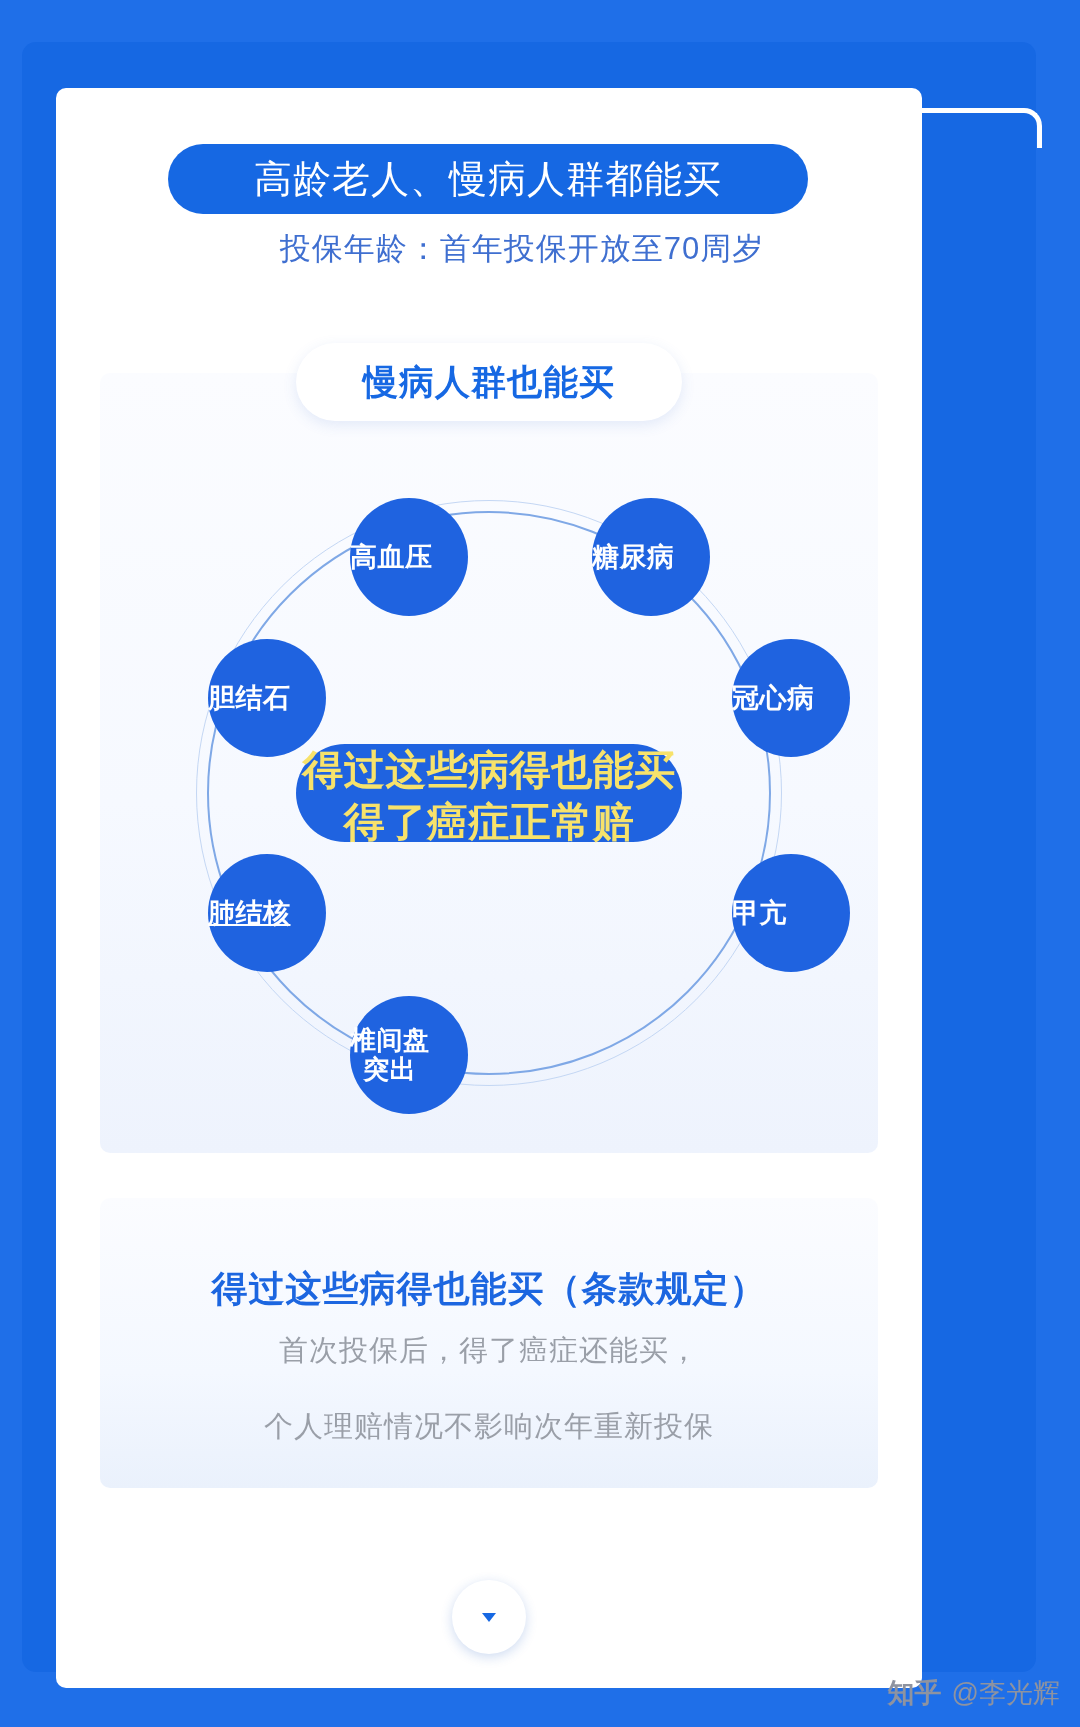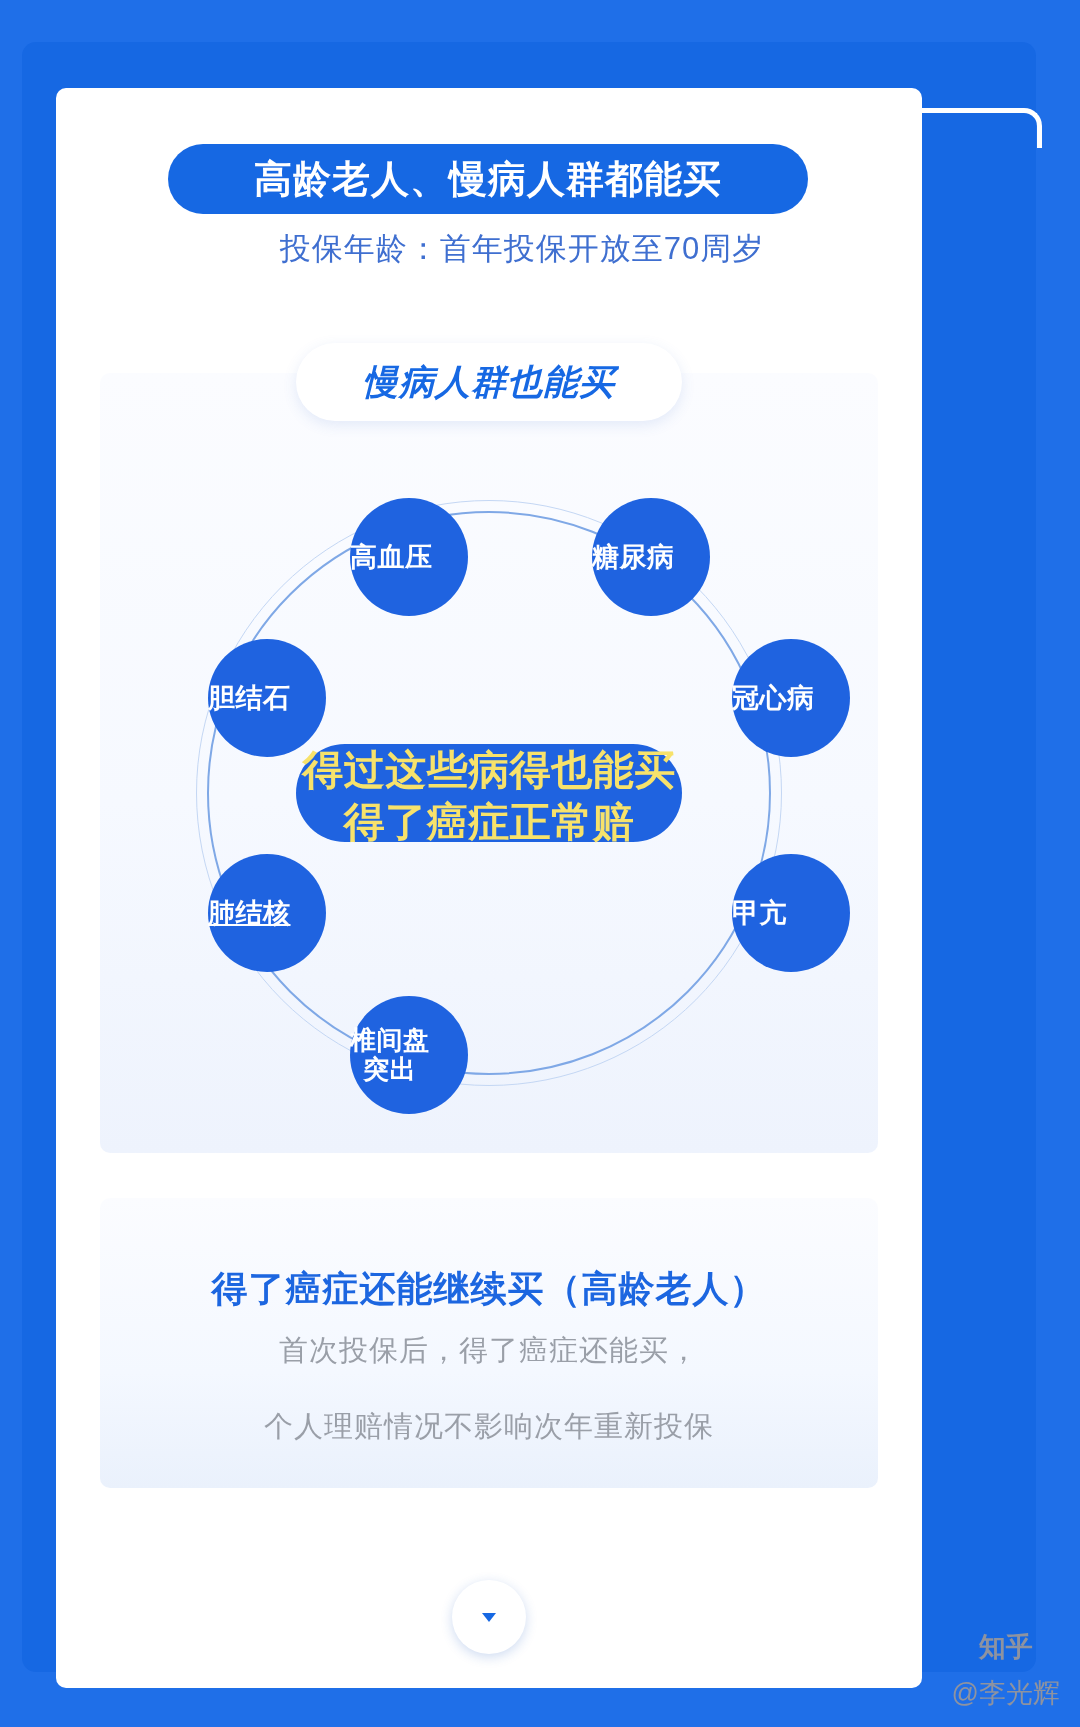--- a/index.html
+++ b/index.html
@@ -24,40 +24,40 @@
     position:absolute;left:56px;top:88px;width:866px;height:1600px;
     background:#ffffff;border-radius:10px;overflow:hidden;
   }
   
   .title-pill{
     position:absolute;left:112px;top:56px;width:640px;height:70px;
     background:#1668e3;border-radius:35px;
     display:flex;align-items:center;justify-content:center;
   }
   .title-pill span{
-    color:#ffffff;font-size:38px;font-weight:bold;letter-spacing:1px;
+    color:#ffffff;font-size:38px;font-weight:normal;letter-spacing:1px;
   }
   .subtitle{
     position:absolute;left:0;top:140px;width:866px;text-align:center;
     color:#3f6fd0;font-size:31px;letter-spacing:1px;padding-left:33px;
   }
   
   .panel{
     position:absolute;left:44px;top:285px;width:778px;height:780px;
     background:linear-gradient(180deg,#fbfcff 0%,#f6f9ff 55%,#eef3fd 100%);
     border-radius:10px;
   }
   .panel-pill{
     position:absolute;left:240px;top:255px;width:386px;height:78px;
     background:#ffffff;border-radius:39px;
     box-shadow:0 4px 14px rgba(60,110,200,.13);
     display:flex;align-items:center;justify-content:center;z-index:6;
   }
   .panel-pill span{
-    color:#1668e3;font-size:35px;font-weight:bold;letter-spacing:1px;font-style:italic;
+    color:#1668e3;font-size:35px;font-weight:bold;letter-spacing:1px;
   }
   
   .diagram{
     position:absolute;left:80px;top:360px;width:706px;height:690px;z-index:4;
   }
   .ring{
     position:absolute;left:50%;top:50%;transform:translate(-50%,-50%);
     width:560px;height:560px;border-radius:50%;
     border:2px solid #7fa8e6;
   }
@@ -103,21 +103,21 @@
     position:absolute;left:50%;top:1492px;transform:translateX(-50%);
     width:74px;height:74px;border-radius:50%;background:#ffffff;
     box-shadow:0 3px 12px rgba(30,90,190,.22);
     display:flex;align-items:center;justify-content:center;
   }
   .scroll-btn svg{display:block;}
   
   .watermark{
     position:absolute;right:20px;bottom:16px;
     display:flex;align-items:center;gap:10px;
-    color:#8e93a0;font-size:27px;flex-direction:column;
+    color:#8e93a0;font-size:27px;
   }
   .wm-logo{color:#8e93a0;font-size:27px;font-weight:bold;}
 </style>
 </head>
 <body>
 
 <div class="frame">
   <div class="frame-inner-border"></div>
 </div>
 
@@ -163,21 +163,21 @@
       <span>胆结石</span>
     </div>
 
     <div class="center-badge">
       <span>得过这些病得也能买</span>
       <span>得了癌症正常赔</span>
     </div>
   </div>
 
   <div class="bottom-card"></div>
-  <div class="bottom-title">得了癌症还能继续买（高龄老人）</div>
+  <div class="bottom-title">得过这些病得也能买（条款规定）</div>
   <div class="bottom-line l1">首次投保后，得了癌症还能买，</div>
   <div class="bottom-line l2">个人理赔情况不影响次年重新投保</div>
 
   <div class="scroll-btn">
     <span>
       <svg width="30" height="30" viewBox="0 0 30 30" aria-hidden="true">
         <path d="M8 11 L15 20 L22 11 Z" fill="#1668e3"></path>
       </svg>
     </span>
   </div>

